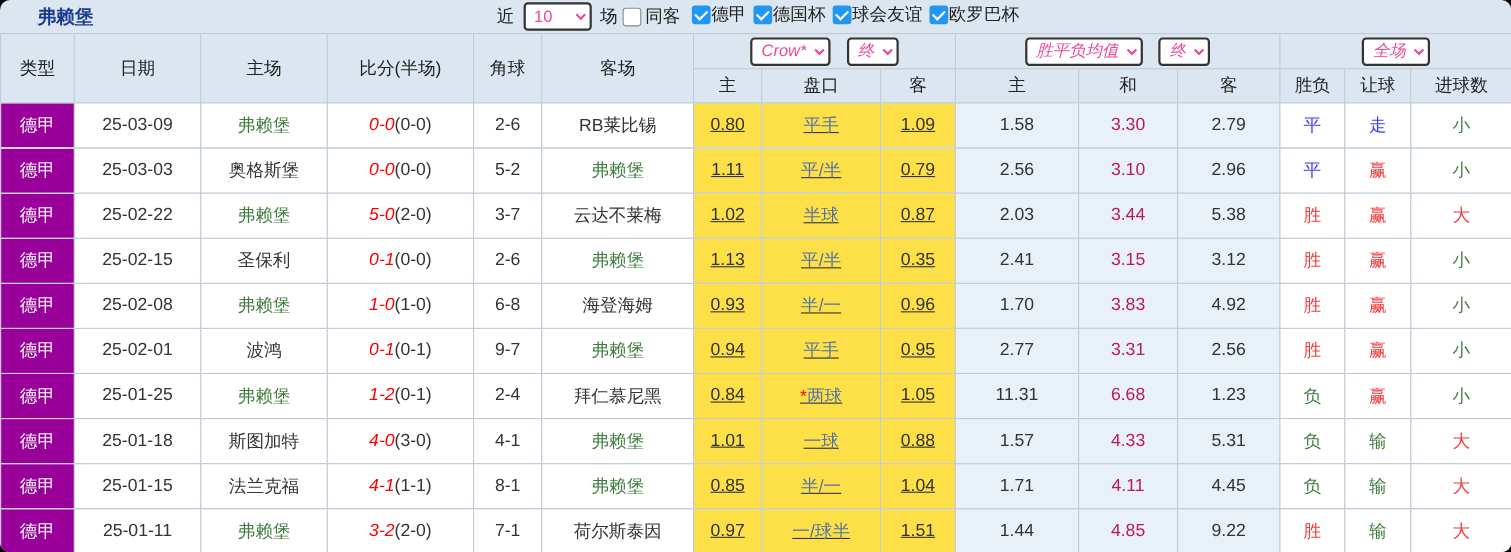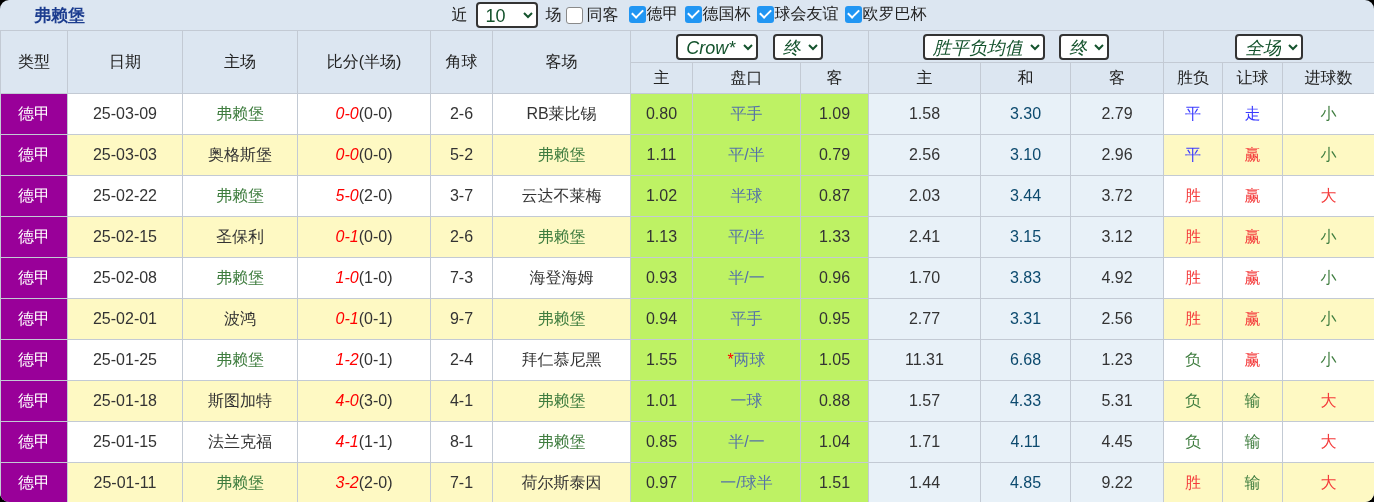--- a/index.html
+++ b/index.html
@@ -9,46 +9,46 @@
     color:#333;
   }
   
   .topbar{position:relative;height:30px;display:flex;align-items:center;justify-content:center;}
   .title{position:absolute;left:34px;top:0;height:30px;line-height:32px;
          font-size:17px;font-weight:bold;color:#1c3d8f;}
   .filters{display:flex;align-items:center;font-size:16px;color:#222;}
   .filters .lbl{margin:0 4px;}
   select{
     font-family:"Liberation Sans","DejaVu Sans",sans-serif;
-    font-size:18px;border:2px solid #333;border-radius:4px;background:#fff;
-    padding:1px 4px;height:26px;color:#14532d;
+    font-size:15px;border:2px solid #333;border-radius:4px;background:#fff;
+    padding:1px 4px;height:26px;color:#ec4899;
   }
   #games-select{width:62px;margin:0 4px;}
   .cb{width:17px;height:17px;border-radius:3px;display:inline-block;
       vertical-align:-3px;box-sizing:border-box;position:relative;cursor:pointer;}
   .cb.unchecked{background:#fff;border:1px solid #8a8a8a;}
   .cb.checked{background:#2196f3;}
   .cb.checked::after{content:"";position:absolute;left:5px;top:1.5px;width:5px;height:9px;
       border:solid #fff;border-width:0 2.5px 2.5px 0;transform:rotate(45deg);}
   .league-item{display:inline-flex;align-items:center;margin-left:6px;}
   .league-item .cb{margin-right:1px;}
   
   table{border-collapse:collapse;table-layout:fixed;width:1374px;}
   th,td{border:1px solid #c3cad4;text-align:center;padding:0;overflow:hidden;white-space:nowrap;}
   thead th{background:#dce6f1;font-weight:normal;font-size:16px;color:#222;}
   .head-top th{height:31px;}
   .head-sub th{height:30px;}
   .group-cell select{margin:0 5px;font-style:italic;}
   tbody tr{height:41px;font-size:16px;}
-  tbody tr.even .stripe{background:#fef9c3;}
+  tbody tr.even .stripe{background:#ffffff;}
   tbody tr .stripe{background:#ffffff;}
   td.type{background:#990099;color:#fff;}
-  td.cream{background:#bef264;color:#333;}
+  td.cream{background:#fde047;color:#333;text-decoration:underline;}
   td.bluecell{background:#e8f1f8;color:#333;}
-  td.bluecell.draw{color:#0c4a6e;}
+  td.bluecell.draw{color:#be185d;}
   td.handicap .hval{color:#5572a8;}
   td.handicap .star{color:#ff0000;}
   .score .ft{color:#ff0000;font-style:italic;}
   .score .ht{color:#333;}
   .c-green{color:#3f7d3f;}
   .c-dark{color:#333;}
   .c-red{color:#f43b3b;}
   .c-blue{color:#3b3bff;}
   td.res{font-size:16px;}
 </style>
@@ -171,48 +171,48 @@
     <td class="stripe">25-02-22</td>
     <td class="stripe c-green">弗赖堡</td>
     <td class="stripe score"><span class="ft">5-0</span><span class="ht">(2-0)</span></td>
     <td class="stripe">3-7</td>
     <td class="stripe c-dark">云达不莱梅</td>
     <td class="cream">1.02</td>
     <td class="cream handicap"><span class="star"></span><span class="hval">半球</span></td>
     <td class="cream">0.87</td>
     <td class="bluecell">2.03</td>
     <td class="bluecell draw">3.44</td>
-    <td class="bluecell">3.72</td>
+    <td class="bluecell">5.38</td>
     <td class="stripe res c-red">胜</td>
     <td class="stripe res c-red">赢</td>
     <td class="stripe res c-red">大</td>
   </tr>
         <tr class="match-row even">
     <td class="type">德甲</td>
     <td class="stripe">25-02-15</td>
     <td class="stripe c-dark">圣保利</td>
     <td class="stripe score"><span class="ft">0-1</span><span class="ht">(0-0)</span></td>
     <td class="stripe">2-6</td>
     <td class="stripe c-green">弗赖堡</td>
     <td class="cream">1.13</td>
     <td class="cream handicap"><span class="star"></span><span class="hval">平/半</span></td>
-    <td class="cream">1.33</td>
+    <td class="cream">0.35</td>
     <td class="bluecell">2.41</td>
     <td class="bluecell draw">3.15</td>
     <td class="bluecell">3.12</td>
     <td class="stripe res c-red">胜</td>
     <td class="stripe res c-red">赢</td>
     <td class="stripe res c-green">小</td>
   </tr>
         <tr class="match-row">
     <td class="type">德甲</td>
     <td class="stripe">25-02-08</td>
     <td class="stripe c-green">弗赖堡</td>
     <td class="stripe score"><span class="ft">1-0</span><span class="ht">(1-0)</span></td>
-    <td class="stripe">7-3</td>
+    <td class="stripe">6-8</td>
     <td class="stripe c-dark">海登海姆</td>
     <td class="cream">0.93</td>
     <td class="cream handicap"><span class="star"></span><span class="hval">半/一</span></td>
     <td class="cream">0.96</td>
     <td class="bluecell">1.70</td>
     <td class="bluecell draw">3.83</td>
     <td class="bluecell">4.92</td>
     <td class="stripe res c-red">胜</td>
     <td class="stripe res c-red">赢</td>
     <td class="stripe res c-green">小</td>
@@ -234,21 +234,21 @@
     <td class="stripe res c-red">赢</td>
     <td class="stripe res c-green">小</td>
   </tr>
         <tr class="match-row">
     <td class="type">德甲</td>
     <td class="stripe">25-01-25</td>
     <td class="stripe c-green">弗赖堡</td>
     <td class="stripe score"><span class="ft">1-2</span><span class="ht">(0-1)</span></td>
     <td class="stripe">2-4</td>
     <td class="stripe c-dark">拜仁慕尼黑</td>
-    <td class="cream">1.55</td>
+    <td class="cream">0.84</td>
     <td class="cream handicap"><span class="star">*</span><span class="hval">两球</span></td>
     <td class="cream">1.05</td>
     <td class="bluecell">11.31</td>
     <td class="bluecell draw">6.68</td>
     <td class="bluecell">1.23</td>
     <td class="stripe res c-green">负</td>
     <td class="stripe res c-red">赢</td>
     <td class="stripe res c-green">小</td>
   </tr>
         <tr class="match-row even">

